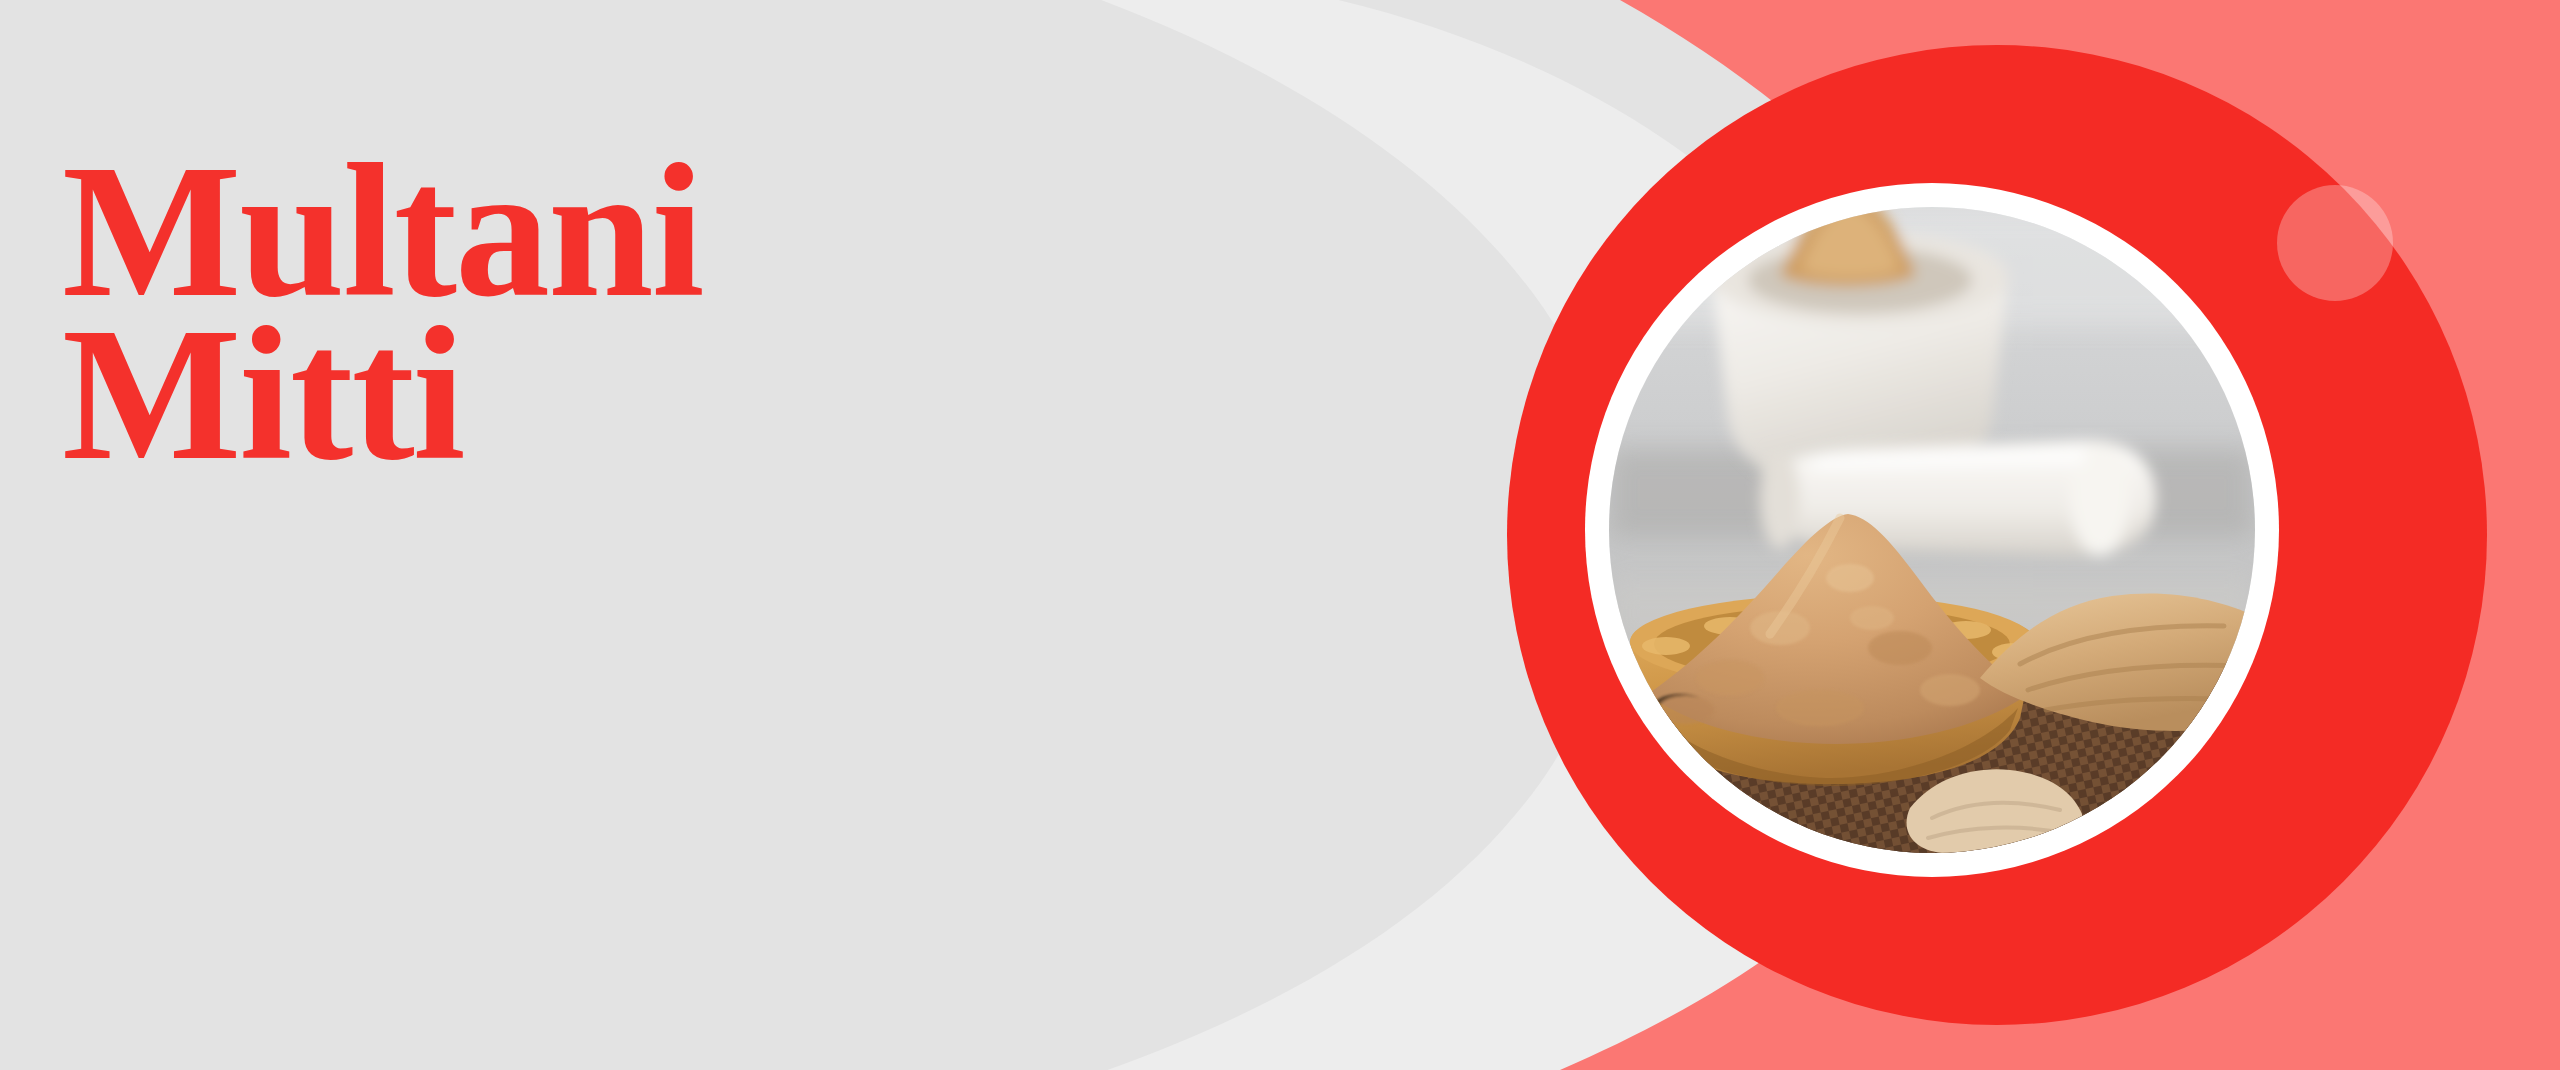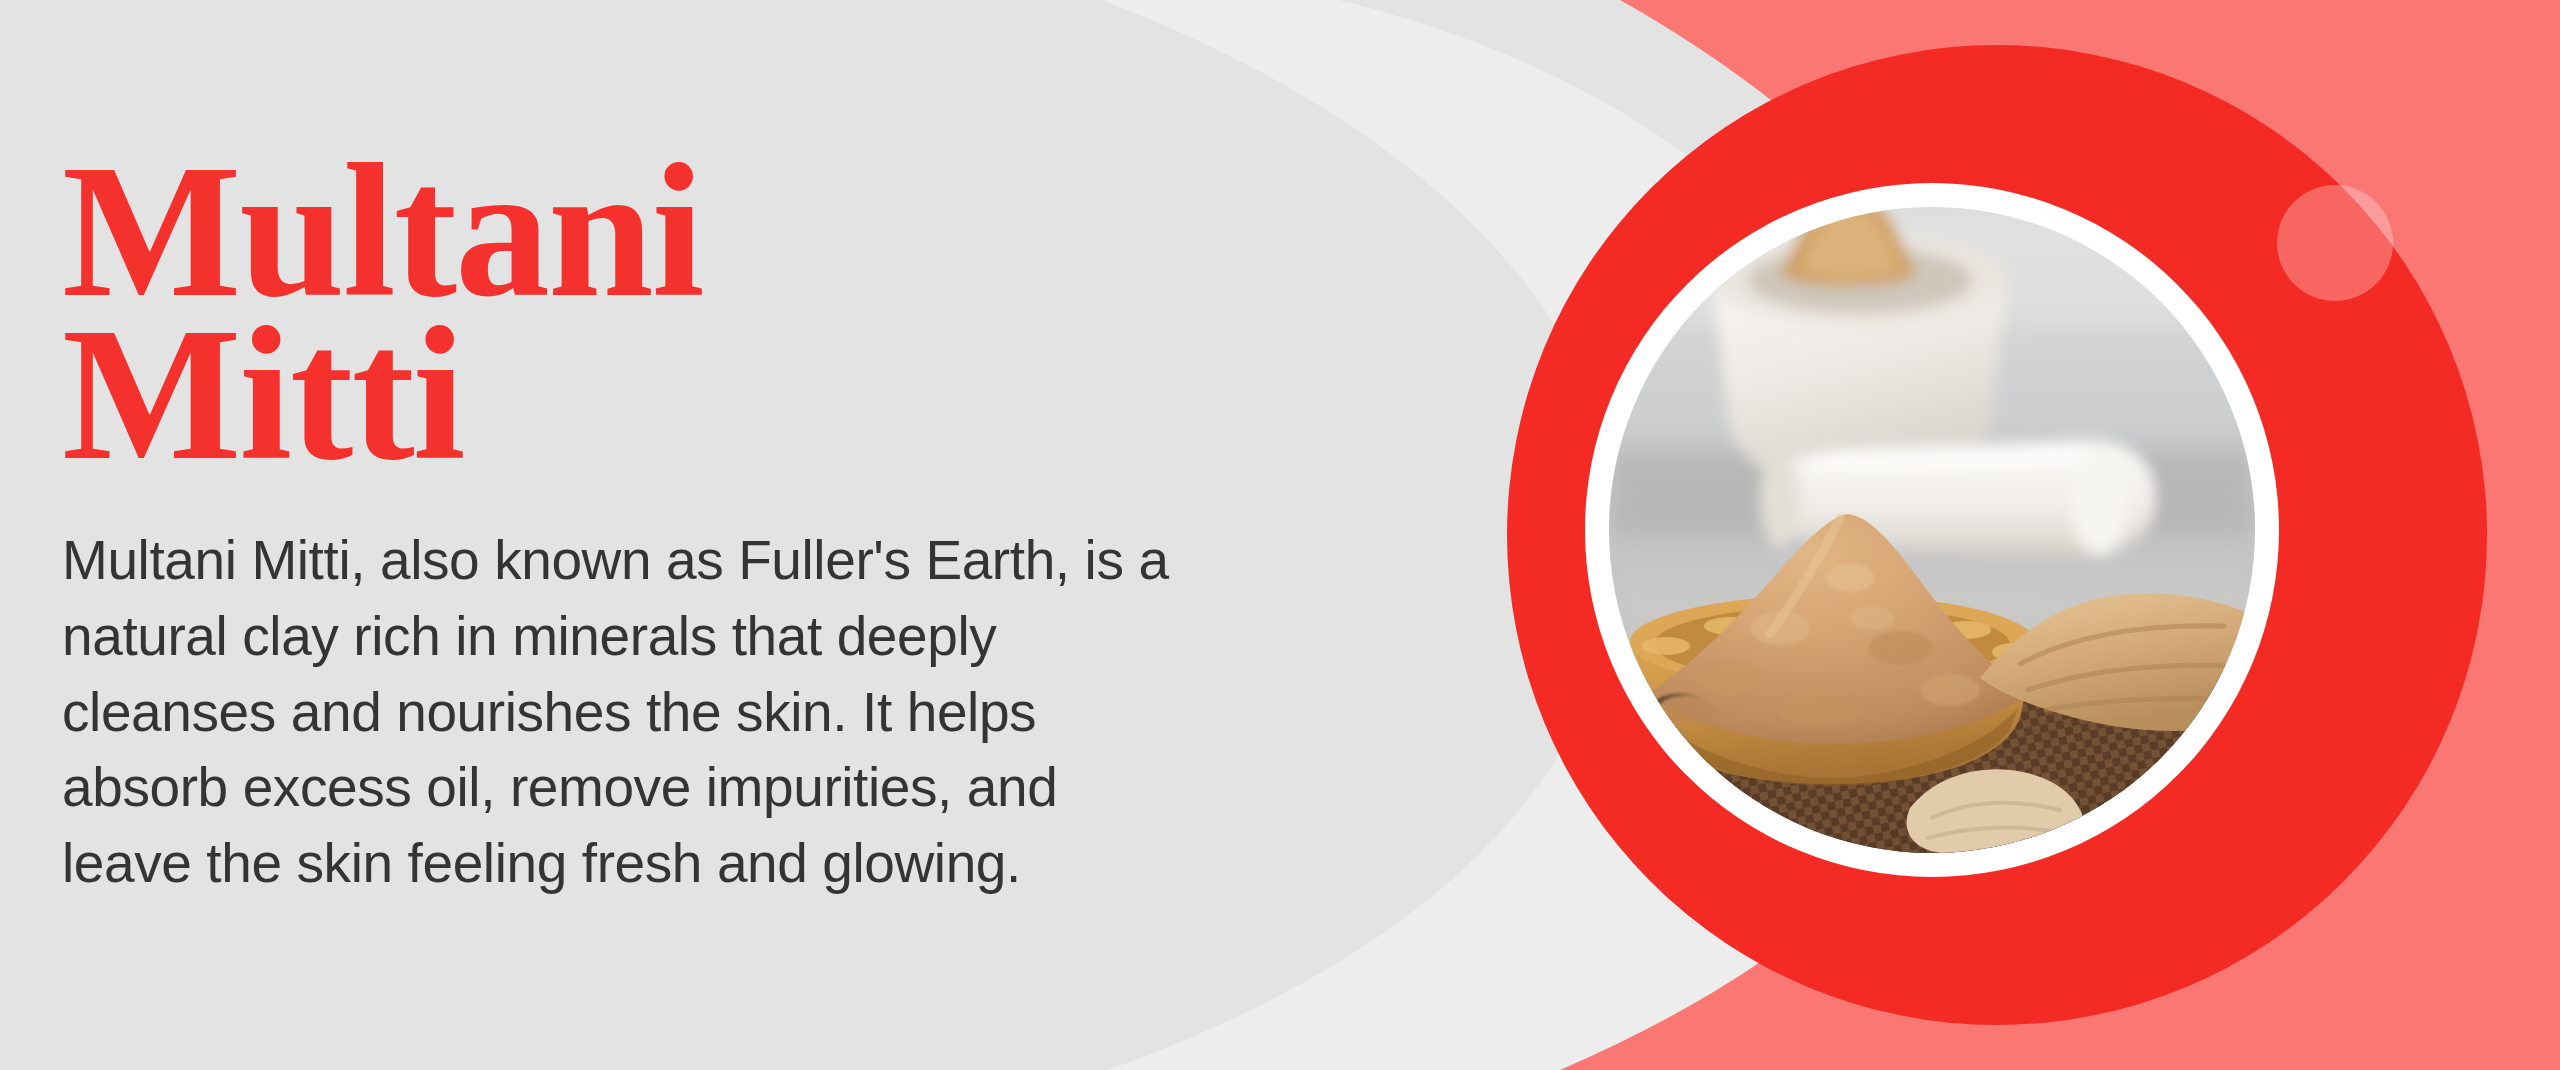--- a/index.html
+++ b/index.html
@@ -78,21 +78,20 @@
   <svg class="bg-svg" viewBox="0 0 2560 1070" preserveAspectRatio="none">
 
     <path fill="#ededed" d="M 980 -40 C 1500 -40 1860 180 1950 540 C 2040 900 1760 1110 1380 1110 L 980 1110 C 1380 1000 1620 800 1620 540 C 1620 270 1330 60 980 -40 Z"></path>
 
     <path fill="#fb7773" d="M 1620 0 L 2560 0 L 2560 1070 L 1560 1070 C 1860 940 2020 760 2020 540 C 2020 310 1850 130 1620 0 Z"></path>
   </svg>
 
   <div class="text-col">
     <h1 class="headline">Multani
 Mitti</h1>
-    <p class="body-copy">Multani Mitti, also known as Fuller's Earth, is a natural clay rich in minerals that deeply cleanses and nourishes the skin. It helps absorb excess oil, remove impurities, and leave the skin feeling fresh and glowing.</p>
   </div>
 
   <div class="hero-wrap">
     <svg class="hero-svg" viewBox="0 0 1035 1035">
       <defs>
         <clipPath id="photoClip">
           <circle cx="452" cy="512" r="323"></circle>
         </clipPath>
         <linearGradient id="bgBlur" x1="0" y1="0" x2="0" y2="1">
           <stop offset="0%" stop-color="#d9dadb"></stop>

